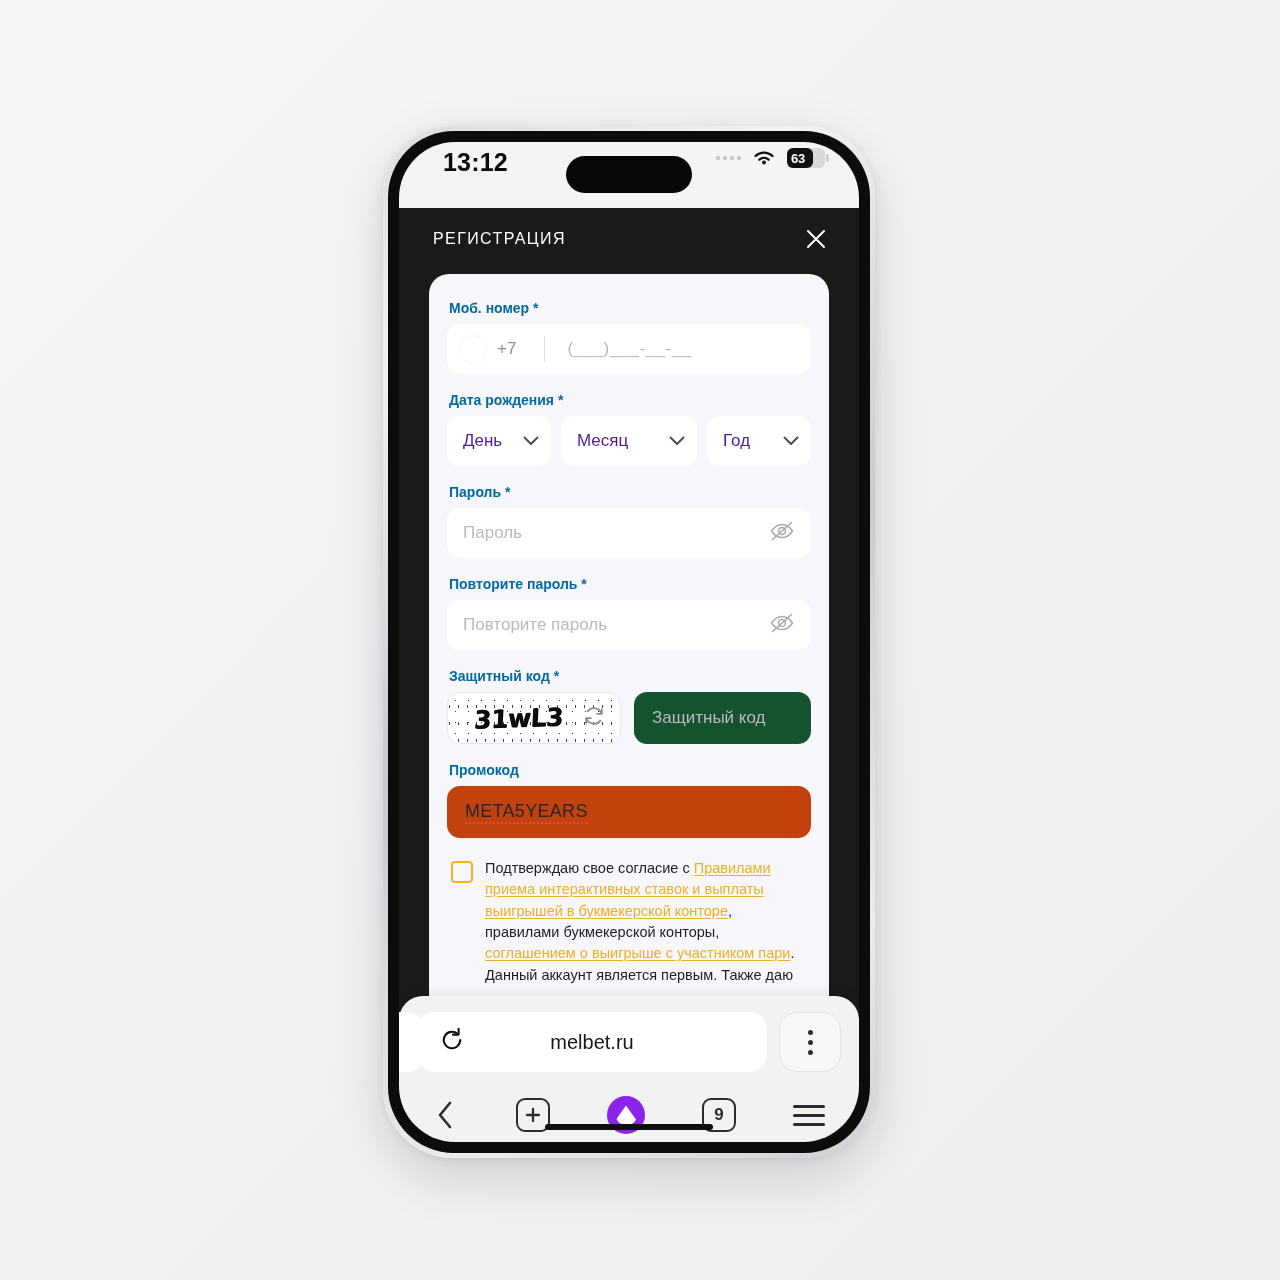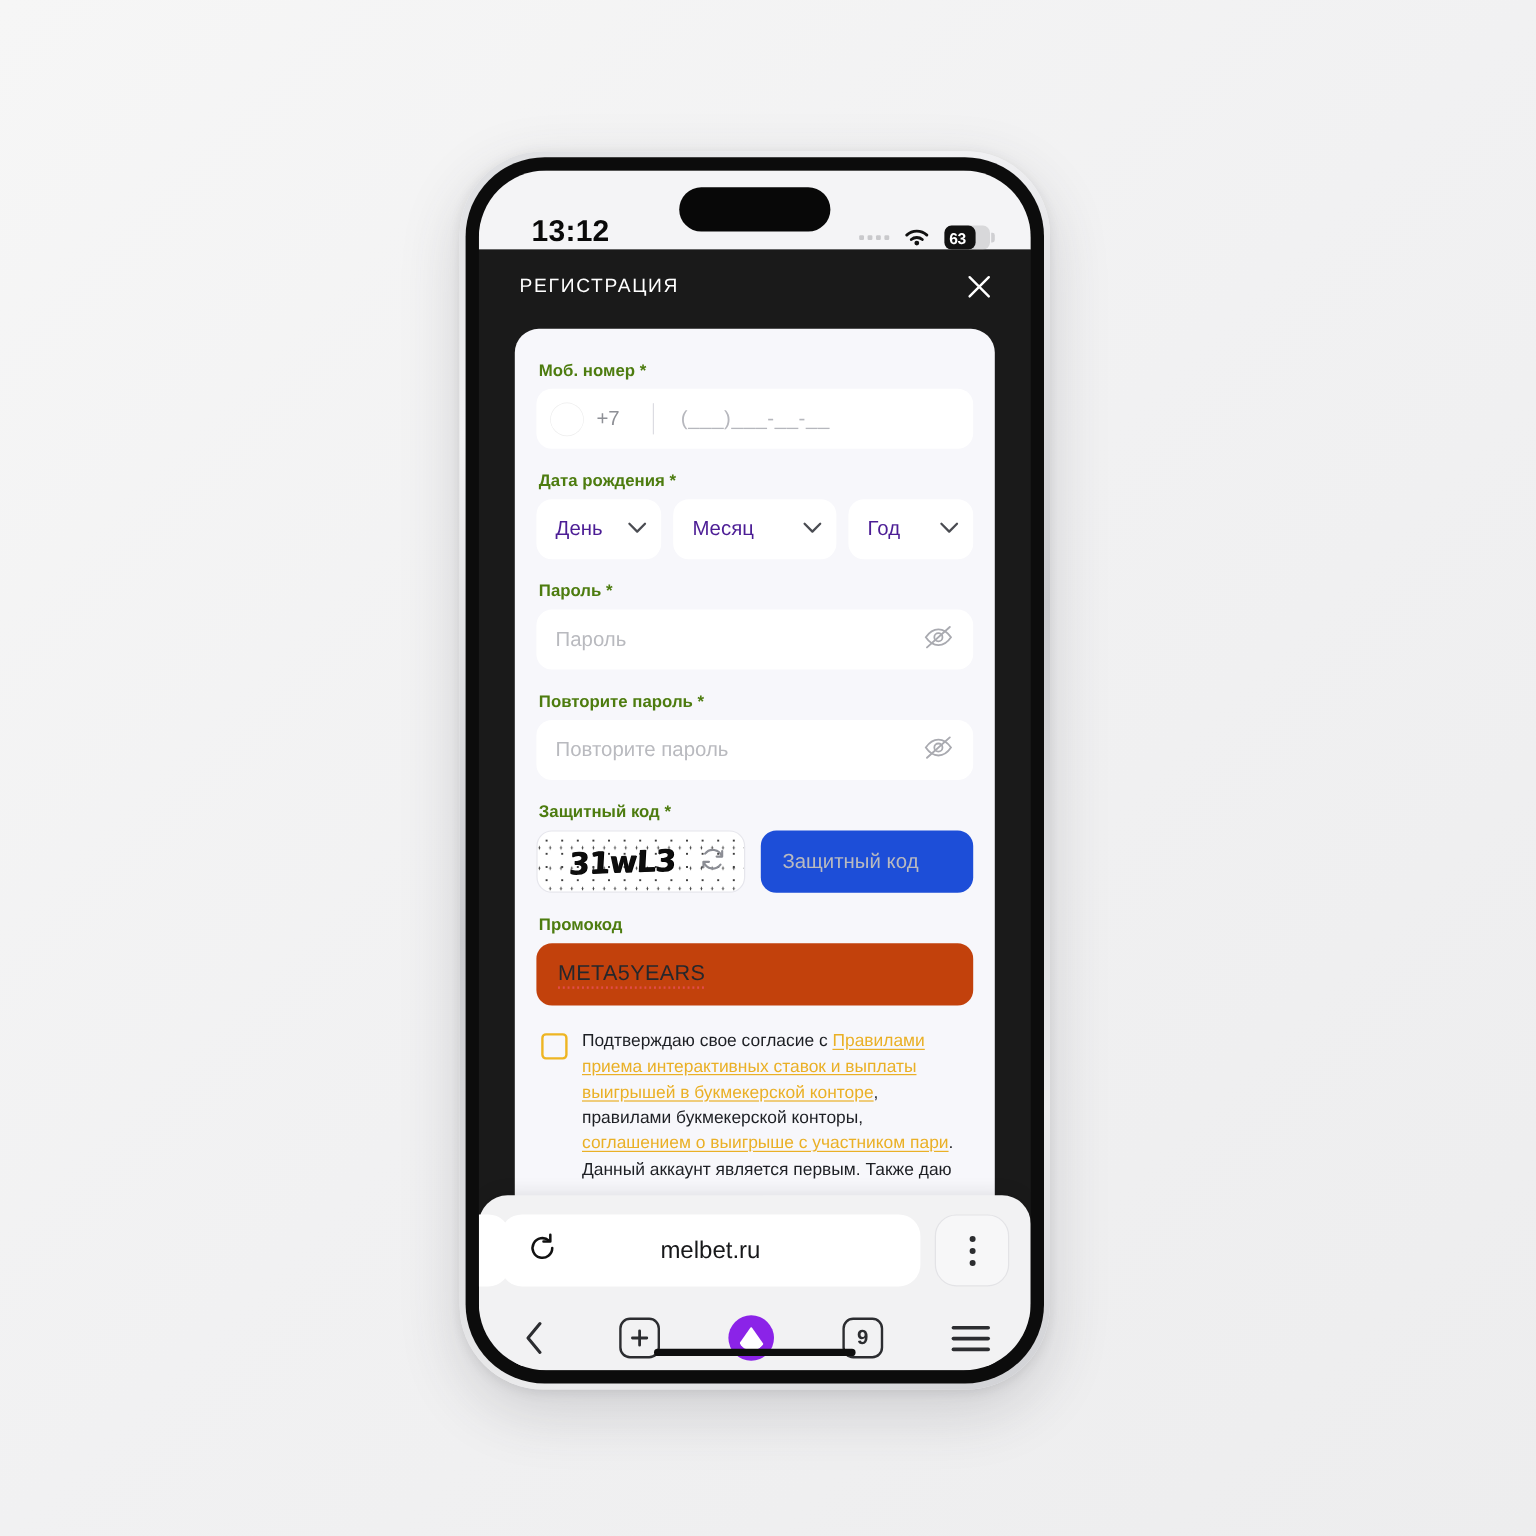--- a/index.html
+++ b/index.html
@@ -37,21 +37,21 @@
     border-radius: 56px;
     background: #141414;
     overflow: hidden;
   }
 
   
   #status-bar {
     position: relative;
     height: 66px;
     background: #f4f4f6;
-    display: flex; align-items: flex-end;
+    display: flex; align-items: flex-start;
     padding: 0 34px;
   }
   #status-time {
     font-size: 25px; font-weight: bold; color: #0a0a0a;
     letter-spacing: .2px; margin-left: 10px; margin-top: 6px;
   }
   #dynamic-island {
     position: absolute;
     left: 50%; transform: translateX(-50%);
     top: 14px;
@@ -116,21 +116,21 @@
   
   #form-card {
     margin: 4px 30px 0 30px;
     background: #f7f7fb;
     border-radius: 20px 20px 0 0;
     padding: 26px 18px 0 18px;
     height: calc(100% - 70px);
     overflow: hidden;
   }
   .field-label {
-    font-size: 14px; font-weight: bold; color: #4d7c0f;
+    font-size: 14px; font-weight: bold; color: #0369a1;
     margin: 0 0 8px 2px;
   }
 
   .input-box {
     background: #ffffff;
     border-radius: 13px;
     height: 50px;
     display: flex; align-items: center;
     padding: 0 16px;
     margin-bottom: 18px;
@@ -204,21 +204,21 @@
     letter-spacing: -.5px;
     margin-left: 16px;
     transform: skewX(-5deg) rotate(-2deg);
     text-shadow: .6px .4px 0 #000;
   }
   #captcha-refresh {
     position: relative; margin-left: auto; margin-right: 4px; cursor: pointer;
   }
   #captcha-input {
     flex: 1;
-    background: #1d4ed8;
+    background: #14532d;
     border-radius: 13px;
     height: 52px;
     display: flex; align-items: center;
     padding: 0 18px;
   }
 
   
   #promo-box {
     background: #c2410c;
     border-radius: 13px;

